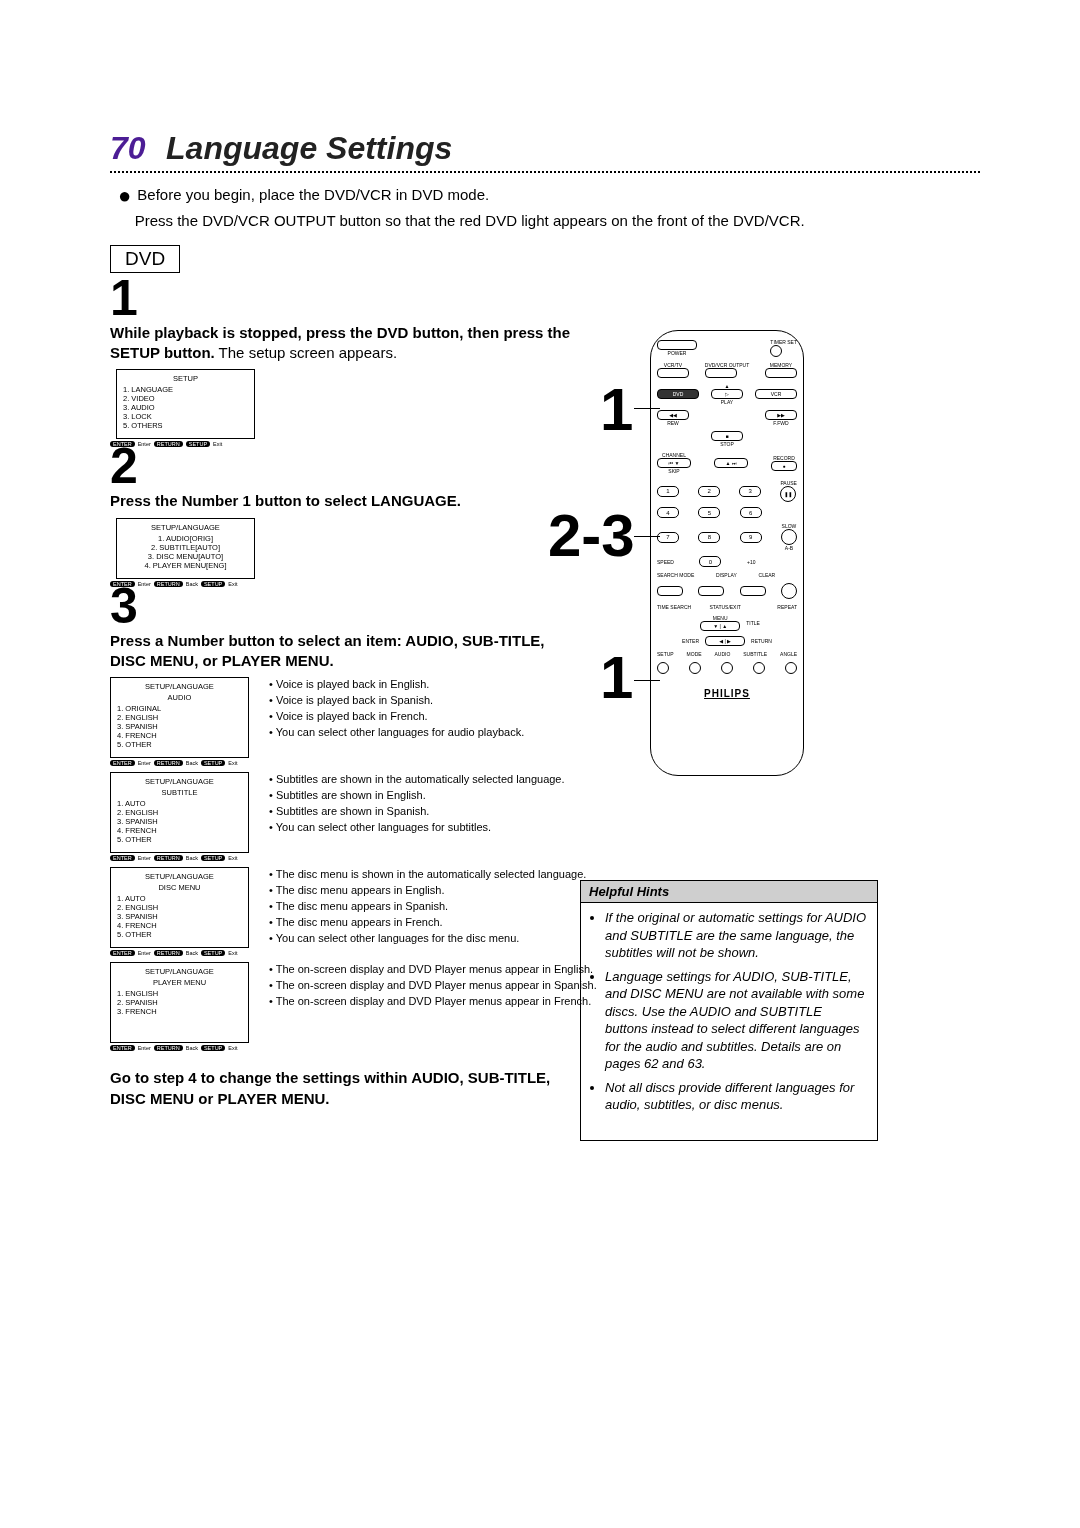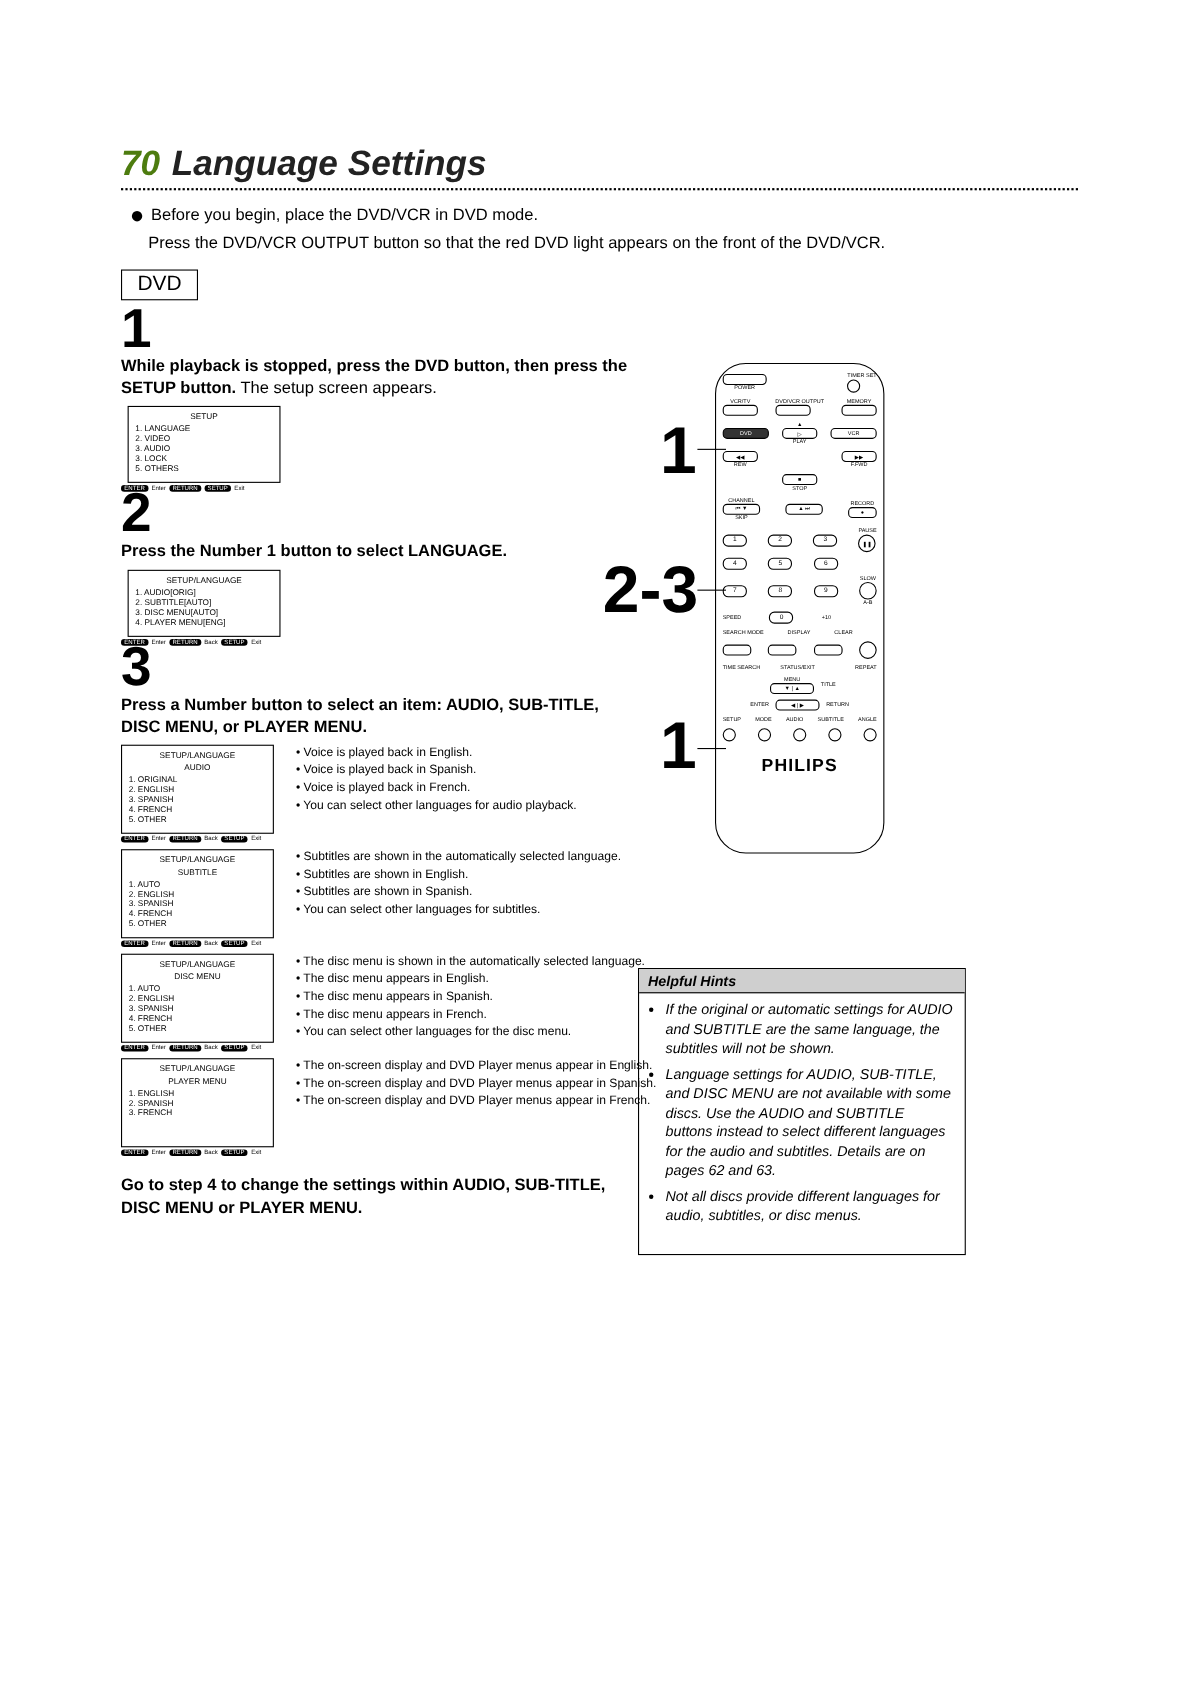--- a/index.html
+++ b/index.html
@@ -17,21 +17,21 @@
   width:1080px;
   height:1528px;
   box-sizing:border-box;
   padding:130px 100px 0 110px;
 }
 .title-row {
   border-bottom:2px dotted #000;
   padding-bottom:4px;
   margin-bottom:8px;
 }
-.title-row span.pg { font-size:32px; font-weight:bold; font-style:italic; color:#4d7c0f; margin-right:6px; }
+.title-row span.pg { font-size:32px; font-weight:bold; font-style:italic; color:#4c1d95; margin-right:16px; }
 .title-row span.title { font-size:32px; font-weight:bold; font-style:italic; color:#222; }
 
 .intro-bullet { margin-left:8px; font-size:15px; line-height:1.35; }
 .intro-bullet .dot { font-size:22px; vertical-align:-3px; margin-right:6px; }
 
 .dvd-box { border:1.5px solid #000; display:inline-block; padding:2px 14px; font-size:19px; margin-top:14px; margin-bottom:6px; }
 
 .stepnum { font:bold 50px/1 Arial; margin-top:-6px; }
 
 .body-txt { font-size:15px; line-height:1.35; }
@@ -47,35 +47,35 @@
   padding:8px 6px 6px;
 }
 .remote * { box-sizing:border-box; }
 .remote .row { display:flex; justify-content:space-between; margin-bottom:5px; align-items:center; }
 .remote .lbl { font-size:5px; text-align:center; }
 .rbtn { border:1px solid #000; height:10px; border-radius:4px; display:flex; align-items:center; justify-content:center; font-size:5px; }
 .numbtn { width:22px; height:11px; border:1px solid #000; border-radius:5px; font-size:6px; display:flex; align-items:center; justify-content:center; }
 .circbtn { width:12px; height:12px; border:1px solid #000; border-radius:50%; }
 .pill { width:40px; }
 .dark { background:#333; color:#fff; }
-.brand { text-align:center; font-weight:bold; letter-spacing:1px; font-size:16px; margin-top:14px; }
+.brand { text-align:center; font-weight:bold; letter-spacing:1px; font-size:10px; margin-top:14px;text-decoration:underline; }
 
 .callout { position:absolute; font:bold 60px/1 Arial; }
 .callout.c1 { top:380px; left:600px; }
 .callout.c23 { top:506px; left:548px; }
 .callout.c1b { top:648px; left:600px; }
 .c-line { position:absolute; border-top:1px solid #000; height:0; }
 
 
 .setup-screen {
   border:1.5px solid #000; width:125px; font-size:7.5px;
   padding:4px 6px 8px; position:relative; margin-bottom:2px;
 }
 .setup-screen .hdr { text-align:center; font-size:7.5px; margin-bottom:2px; }
-.setup-screen .rowi { display:flex; justify-content:flex-start; }
+.setup-screen .rowi { display:flex; justify-content:center; }
 .footer-labels { font-size:5.5px; display:flex; gap:3px; align-items:center; margin-top:2px; }
 .footer-labels .pillL { background:#000; color:#fff; border-radius:5px; padding:0 3px; }
 
 
 .explain-block { display:flex; gap:20px; margin-top:6px; }
 .explain-block .scr { flex:0 0 auto; }
 .explain-block .lines { flex:1; font-size:11px; line-height:1.45; }
 .explain-block .lines div::before { content:"• "; }
 
 

